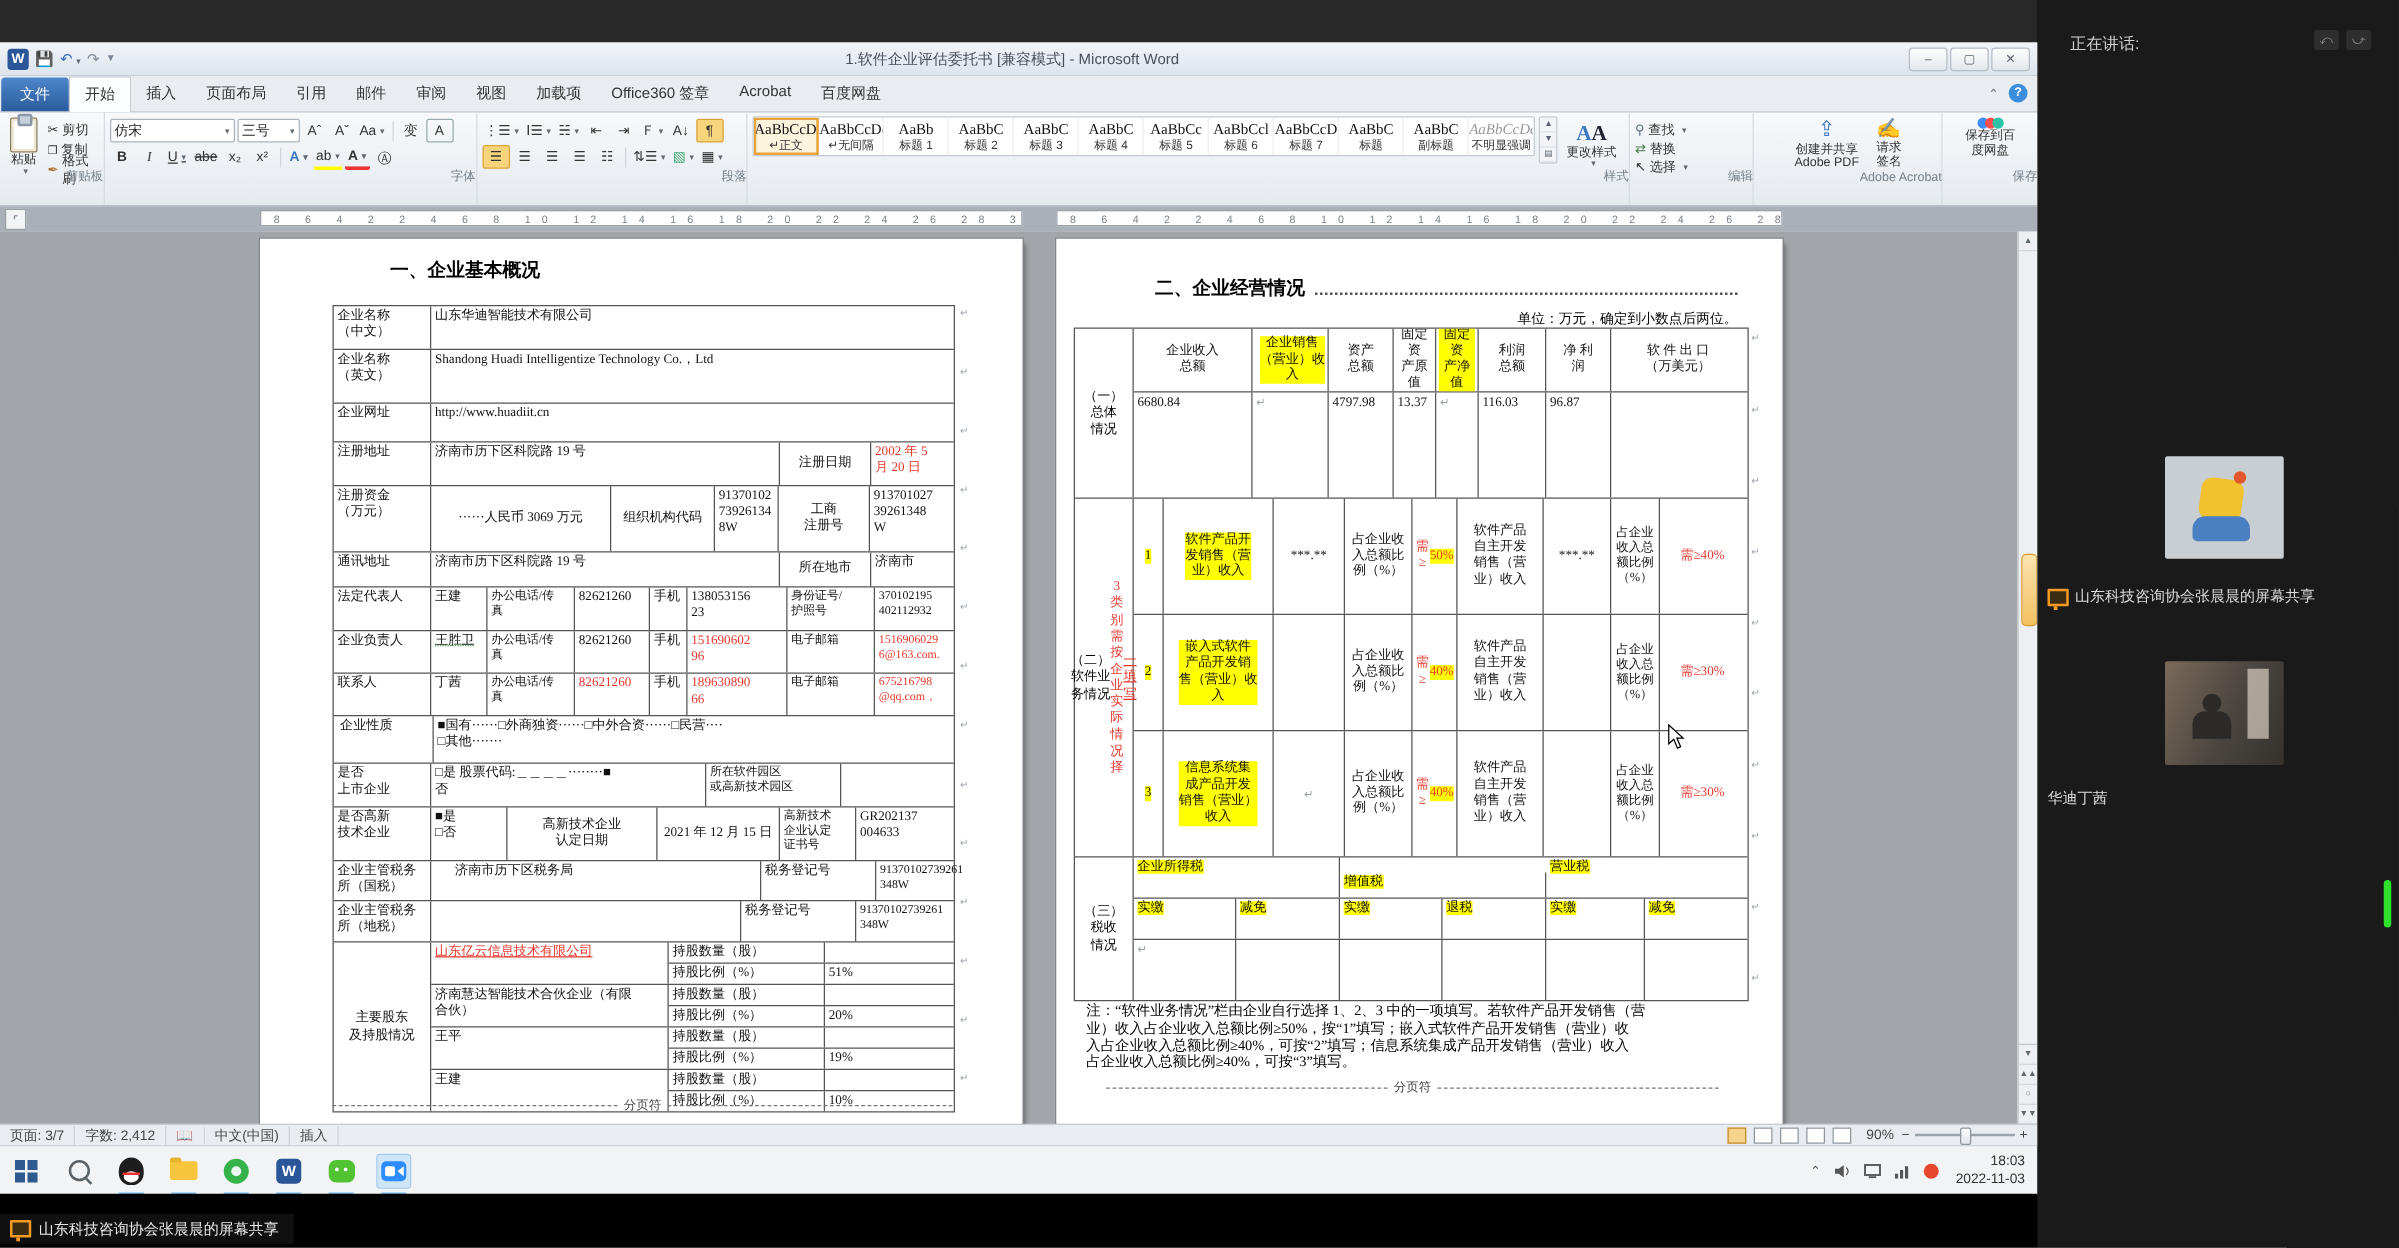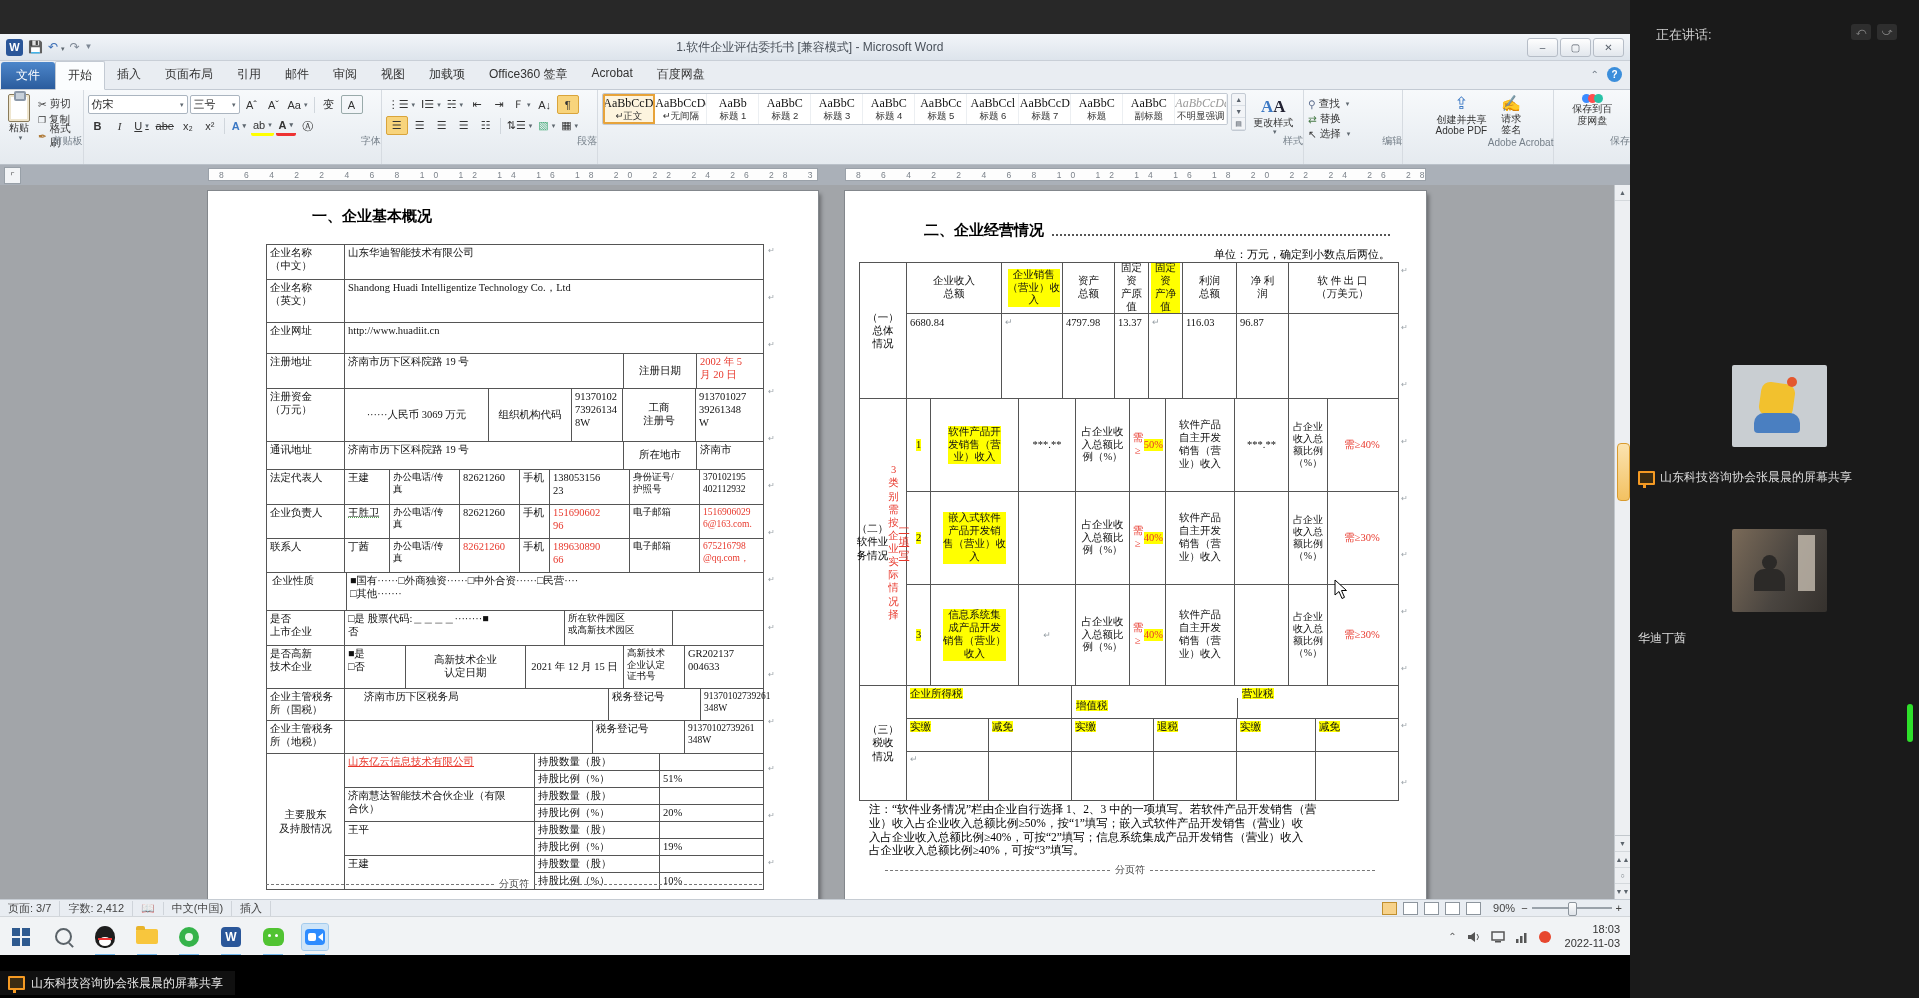--- a/index.html
+++ b/index.html
@@ -716,21 +716,21 @@
                   <div class="tc vtx" style="width: 39px;">占企业收入总额比例（%）</div>
                   <div class="tc ctr" style="width: 68px;"><span class="red">需</span><span class="red">≥30%</span></div>
                 </div>
               </div>
             </div>
             <div class="tgroup">
               <div class="glabL" style="width: 47px; justify-content: center; text-align: center;">（三）
 税收
 情况</div>
               <div class="gbody">
-                <div class="tr2" style="height: 32px; justify-content: space-between;">
+                <div class="tr2" style="height: 32px;">
                   <div class="tc hl" style="width: 165px;"><span class="hlspan">企业所得税</span></div>
                   <div class="tc hl" style="width: 165px; margin-top: 12px;"><span class="hlspan">增值税</span></div>
                   <div class="tc hl" style="width: 159px;"><span class="hlspan">营业税</span></div>
                 </div>
                 <div class="tr2" style="height: 32px;">
                   <div class="tc hl" style="width: 82px;"><span class="hlspan">实缴</span></div>
                   <div class="tc hl" style="width: 83px;"><span class="hlspan">减免</span></div>
                   <div class="tc hl" style="width: 82px;"><span class="hlspan">实缴</span></div>
                   <div class="tc hl" style="width: 83px;"><span class="hlspan">退税</span></div>
                   <div class="tc hl" style="width: 79px;"><span class="hlspan">实缴</span></div>

